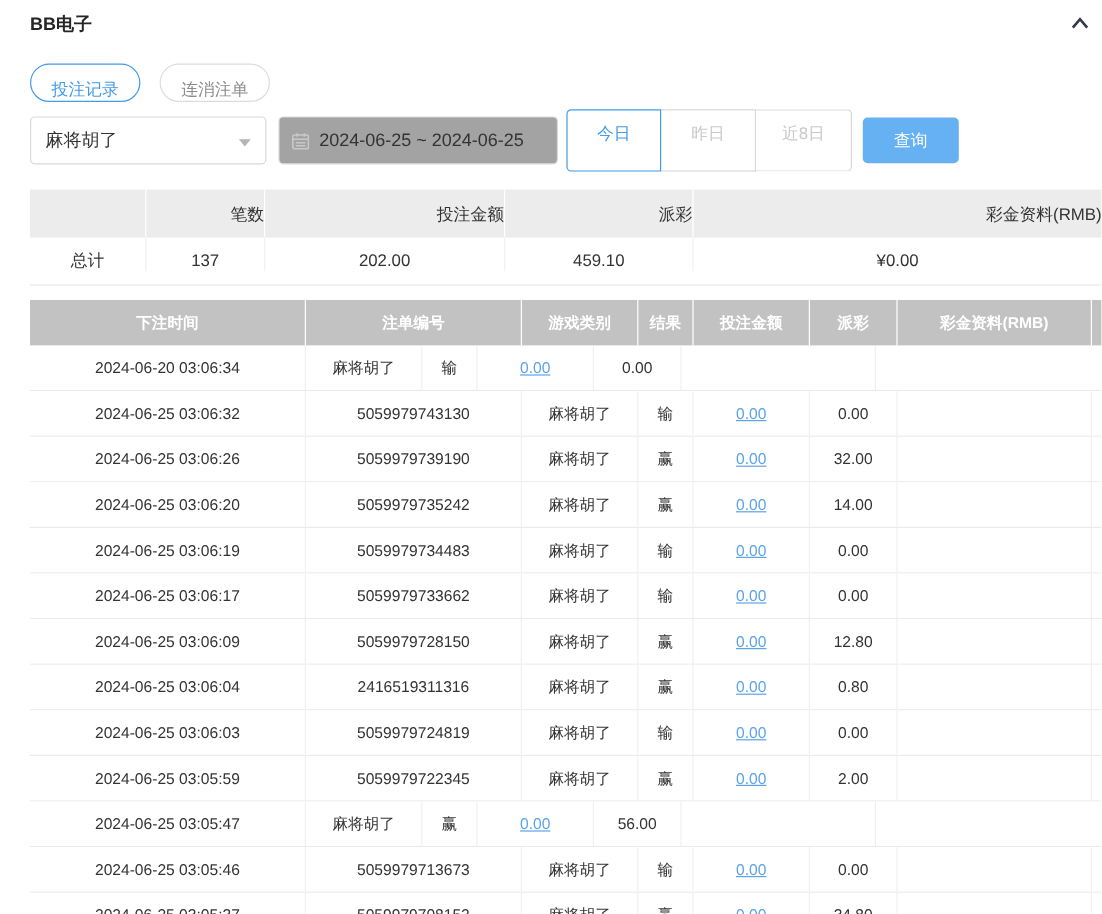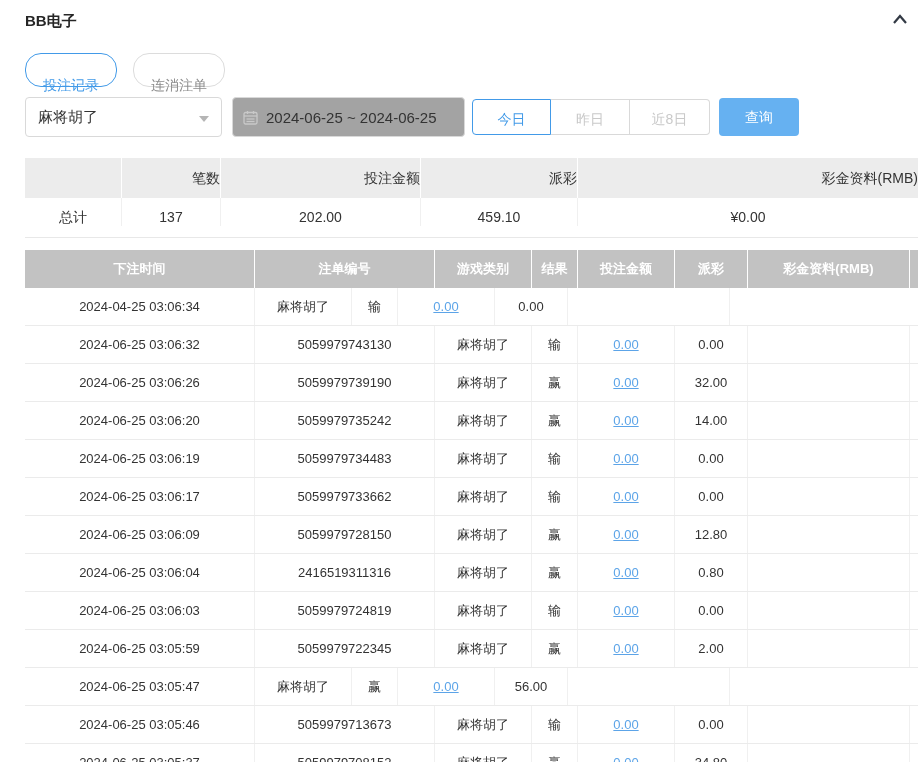--- a/index.html
+++ b/index.html
@@ -7,36 +7,36 @@
     font-family:"Liberation Sans","DejaVu Sans",sans-serif; }
   .page { position:relative; width:918px; height:762px; background:#fff; }
 
   
   .title-bar { position:absolute; top:10px; left:25px; right:8px; height:22px; }
   .page-title { font-size:15px; font-weight:bold; color:#262626; line-height:22px; }
   .collapse-btn { position:absolute; top:0; right:0; width:20px; height:20px; cursor:pointer; }
 
   
   .tabs { position:absolute; top:53px; left:25px; display:flex; gap:16px; }
-  .tab { height:32px; padding:16px 17px; line-height:30px; font-size:14px; border-radius:16px;
+  .tab { height:32px; padding:5px 17px; line-height:30px; font-size:14px; border-radius:16px;
     border:1px solid #dcdcdc; color:#8c8c8c; background:#fff; cursor:pointer; }
   .tab.active { border-color:#429ae8; color:#429ae8; }
 
   
   .controls { position:absolute; top:97px; left:25px; height:40px; display:flex; align-items:center; }
   .select-box { width:197px; height:40px; border:1px solid #d9d9d9; border-radius:4px;
     display:flex; align-items:center; padding:0 12px; font-size:15px; color:#333;
     position:relative; cursor:pointer; background:#fff; }
   .select-caret { position:absolute; right:12px; top:18px; width:0; height:0;
     border-left:5px solid transparent; border-right:5px solid transparent; border-top:6px solid #b5b5b5; }
   .date-box { width:233px; height:40px; border:1px solid #d9d9d9; border-radius:4px; margin-left:10px;
     display:flex; align-items:center; padding:0 10px; font-size:15px; color:#333; background:#a3a3a3; cursor:pointer; }
   .date-box .cal { margin-right:8px; flex-shrink:0; }
   .btn-group { display:flex; margin-left:7px; }
-  .gbtn { height:36px; padding:0; font-size:14px; background:#fff; border:1px solid #d9d9d9;
+  .gbtn { height:52px; padding:0; font-size:14px; background:#fff; border:1px solid #d9d9d9;
     color:#c9c9c9; text-align:center; line-height:38px; cursor:pointer; }
   .gbtn.b0 { width:79px; border-radius:4px 0 0 4px; }
   .gbtn.b1 { width:79px; border-left:none; }
   .gbtn.b2 { width:80px; border-left:none; border-radius:0 4px 4px 0; }
   .gbtn.active { border:1px solid #429ae8; color:#429ae8; position:relative; z-index:2; }
   .search-btn { width:80px; height:38px; margin-left:9px; background:#66b1f1; color:#fff;
     font-size:14px; border:none; border-radius:4px; text-align:center; line-height:38px; cursor:pointer; }
 
   
   .summary { position:absolute; top:158px; left:25px; width:893px; font-size:14px; }
@@ -131,21 +131,21 @@
         <div class="th c1">注单编号</div>
         <div class="th c2">游戏类别</div>
         <div class="th c3">结果</div>
         <div class="th c4">投注金额</div>
         <div class="th c5">派彩</div>
         <div class="th c6">彩金资料(RMB)</div>
         <div class="th c7"></div>
       </div>
       <div id="records-rows">
           <div class="tr">
-            <div class="td c0">2024-04-25 03:06:34</div>
+            <div class="td c0">2024-06-20 03:06:34</div>
             <div class="td c2">麻将胡了</div>
             <div class="td c3">输</div>
             <div class="td c4"><span class="amt-link">0.00</span></div>
             <div class="td c5">0.00</div>
             <div class="td c6"></div>
             <div class="td c7"></div>
           </div>
           <div class="tr">
             <div class="td c0">2024-06-25 03:06:32</div>
             <div class="td c1">5059979743130</div>

